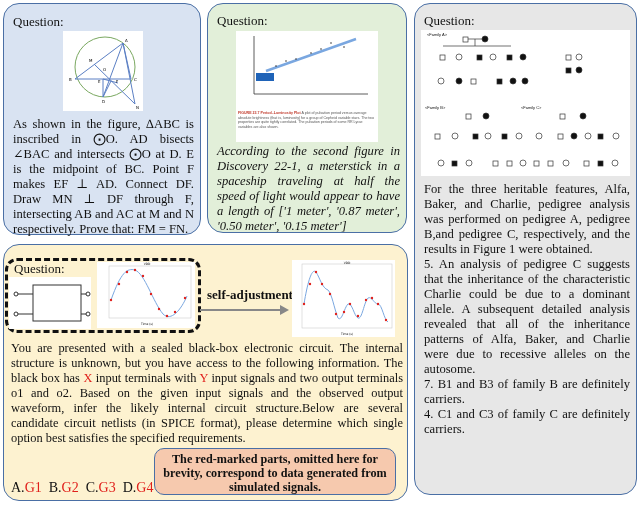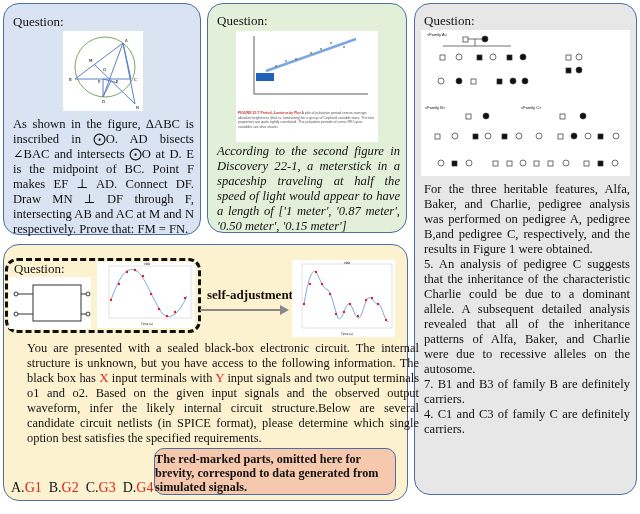--- a/index.html
+++ b/index.html
@@ -11,21 +11,21 @@
   .fig { position: absolute; background: #fff; }
   .red { color: #e0201b; }
   .small { font-family: "Liberation Sans", "DejaVu Sans", sans-serif; }
 
   #p1 { left: 3px; top: 3px; width: 198px; height: 232px; background: #d9e3f2; }
   #p2 { left: 207px; top: 3px; width: 200px; height: 230px; background: #e2efd9; }
   #p3 { left: 414px; top: 3px; width: 223px; height: 492px; background: #e7e7e7; }
   #p4 { left: 3px; top: 244px; width: 405px; height: 257px; background: #fdf2d0; }
 
   .dash-box { position: absolute; left: 5px; top: 258px; width: 196px; height: 75px; border: 3.5px dashed #111; border-radius: 12px; }
-  .note { position: absolute; left: 154px; top: 448px; width: 242px; height: 47px; background: #f6c9ae; border: 1.3px solid #4a6fa5; border-radius: 10px; font-weight: bold; font-size: 12.2px; line-height: 14px; text-align: left; padding-top: 3px; color: #111; }
+  .note { position: absolute; left: 154px; top: 448px; width: 242px; height: 47px; background: #f6c9ae; border: 1.3px solid #4a6fa5; border-radius: 10px; font-weight: bold; font-size: 12.2px; line-height: 14px; text-align: center; padding-top: 3px; color: #111; }
   .arrow-label { position: absolute; left: 207px; top: 287px; font-weight: bold; font-size: 13px; }
 </style>
 </head>
 <body>
 
 <div id="p1" class="panel">
   <div class="q-label" style="left:9px;top:10px;">Question:</div>
   <div class="fig" style="left:59px;top:27px;width:80px;height:80px;">
     <svg width="80" height="80" viewBox="0 0 80 80">
       <circle cx="42" cy="36" r="30" fill="none" stroke="#7aa860" stroke-width="1"></circle>
@@ -199,21 +199,21 @@
       <circle cx="66" cy="56" r="1.2"></circle>
         <circle cx="74" cy="40" r="1.2"></circle>
         <circle cx="80" cy="38" r="1.2"></circle>
         <circle cx="86" cy="44" r="1.2"></circle>
         <circle cx="94" cy="60" r="1.2"></circle>
     </g>
     <text x="55" y="3.5" font-size="3" text-anchor="middle" font-family="DejaVu Sans, sans-serif">VDD</text>
     <text x="55" y="75" font-size="3" text-anchor="middle" font-family="DejaVu Sans, sans-serif">Time (s)</text>
   </svg>
 </div>
-<div class="body-text" style="left:11px;top:341px;width:392px;font-size:12.4px;margin-left:16px;">
+<div class="body-text" style="left:11px;top:341px;width:392px;font-size:12.4px;">
   <span>You are presented with a sealed black-box electronic circuit. The internal structure is unknown, but you have access to the following information. The black box has </span><span class="red">X</span><span> input terminals with </span><span class="red">Y</span><span> input signals and two output terminals o1 and o2. Based on the given input signals and the observed output waveform, infer the likely internal circuit structure.Below are several candidate circuit netlists (in SPICE format), please determine which single option best satisfies the specified requirements.</span>
 </div>
 <div class="body-text" style="left:11px;top:480px;font-size:14px;">
   <span><span>A.</span><span class="red">G1</span></span>&nbsp;
   <span><span>B.</span><span class="red">G2</span></span>&nbsp;
   <span><span>C.</span><span class="red">G3</span></span>&nbsp;
   <span><span>D.</span><span class="red">G4</span></span>
 </div>
 <div class="note">The red-marked parts, omitted here for brevity, correspond to data generated from simulated signals.</div>
 

